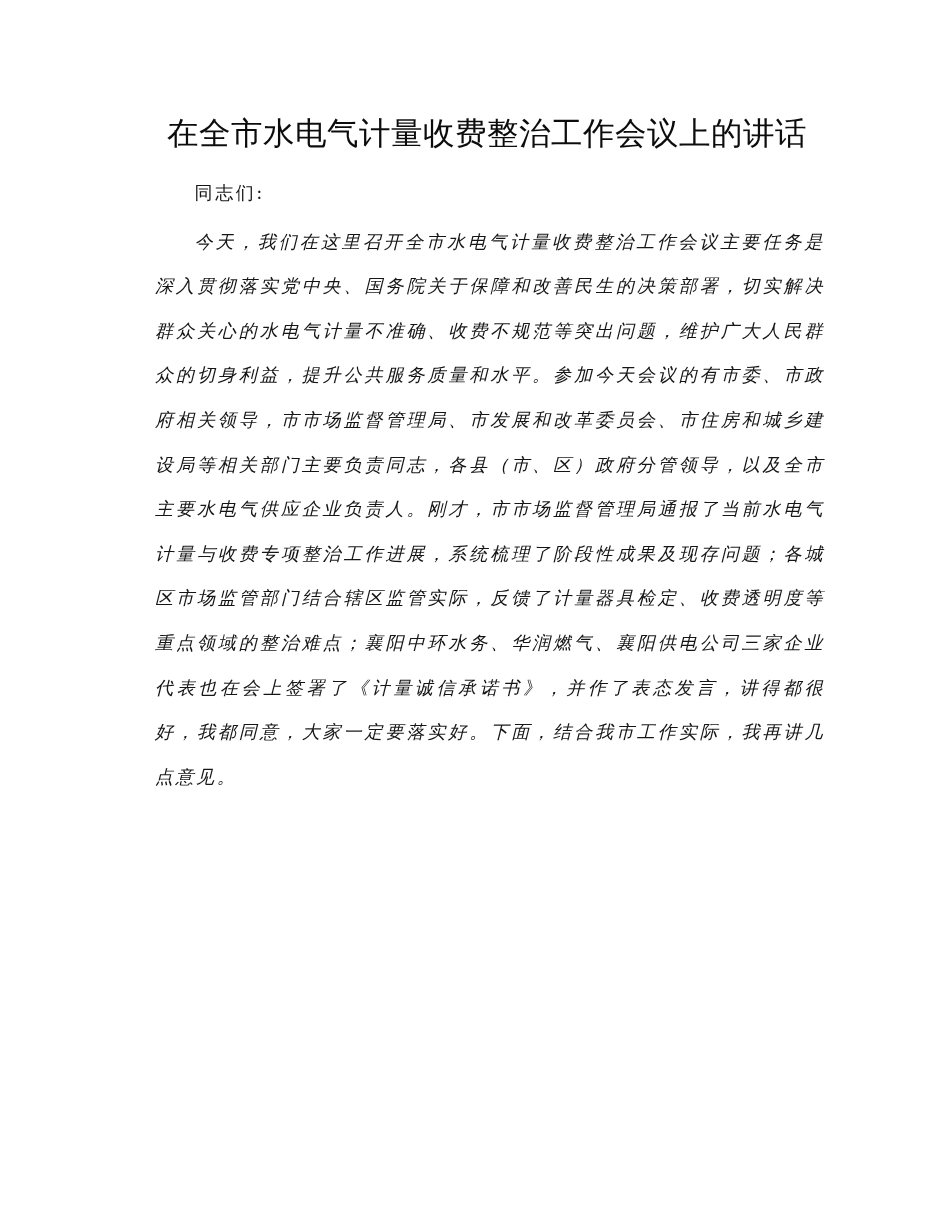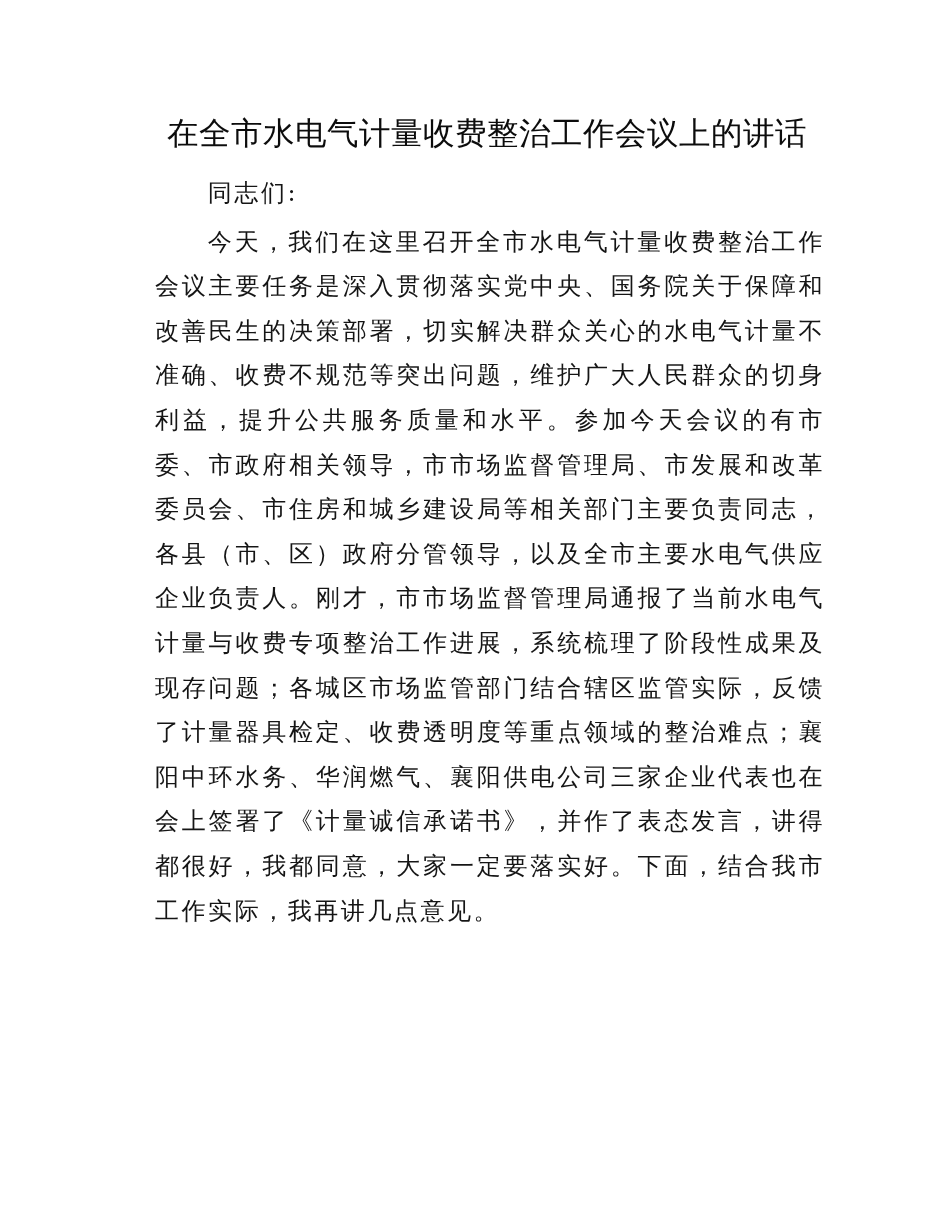--- a/index.html
+++ b/index.html
@@ -36,36 +36,37 @@
     letter-spacing: 0.5px;
     color: #0c0c0c;
     margin: 0;
   }
   .body-text {
     position: absolute;
     left: 143px;
     top: 171px;
     width: 670px;
     font-family: "DejaVu Serif", "Liberation Serif", serif;
-    font-size: 24px;
+    font-size: 18px;
     line-height: 44.6px;
     letter-spacing: 2.55px;
     color: #151515;
   }
   .body-text p {
     margin: 0;
     padding: 0;
     text-indent: 2.2em;
     text-align: justify;
   }
   .body-text p.greeting {
     margin-bottom: 4px;
   }
   .body-text p.first-para {
     margin-top: 0;
+    font-style: italic;
   }
   .body-text p.heading {
     margin-top: 2px;
     margin-bottom: 2px;
   }
 </style>
 </head>
 <body>
 
 <div class="page">

